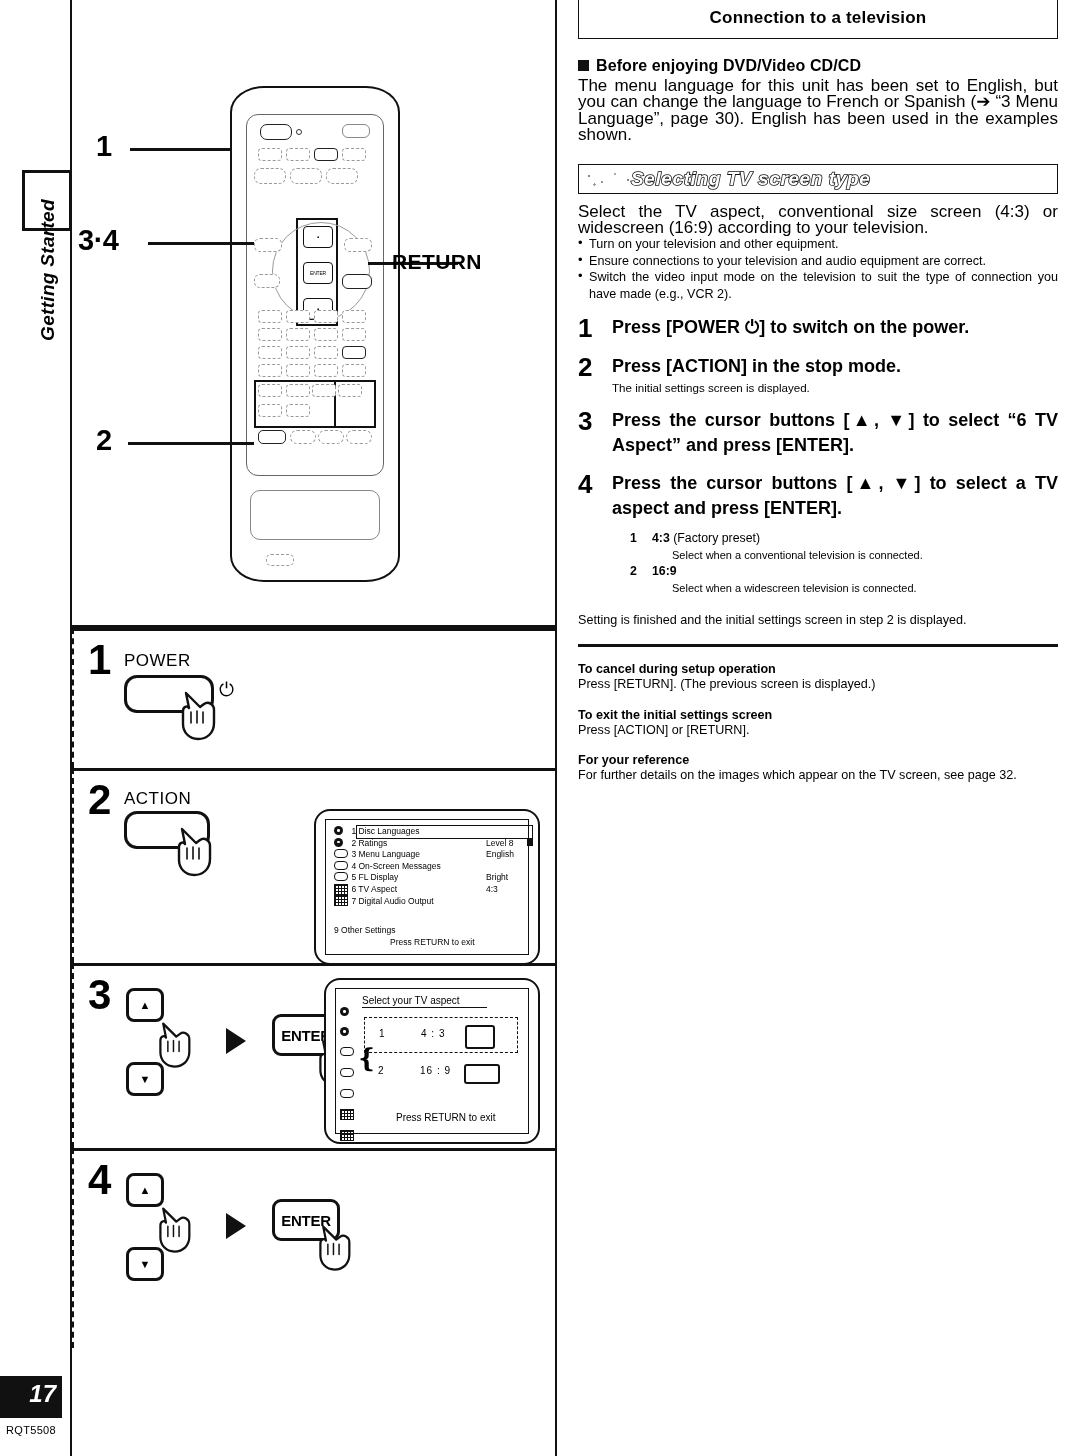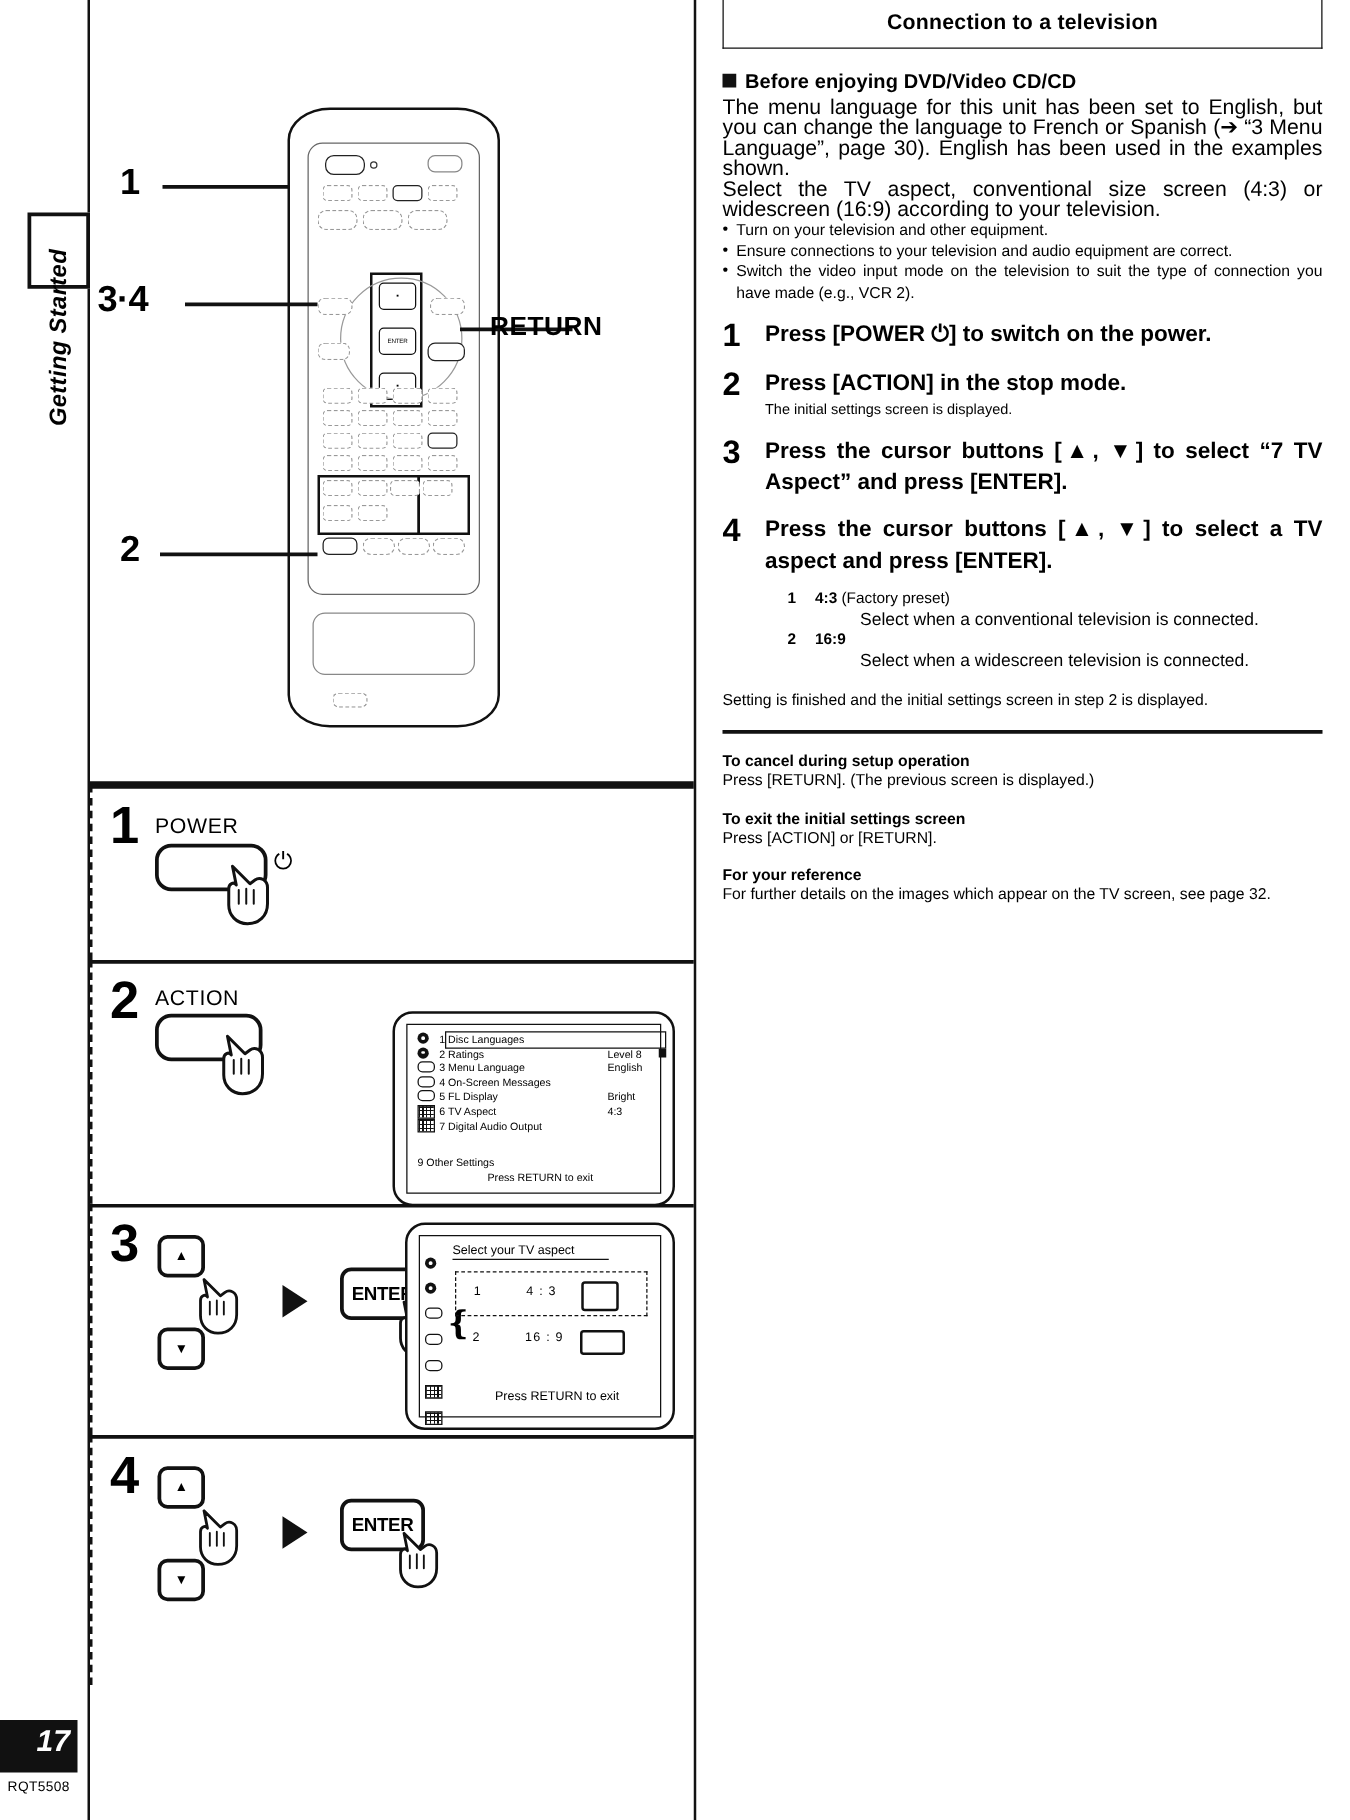--- a/index.html
+++ b/index.html
@@ -137,21 +137,21 @@
   .step .n{width:34px;flex:0 0 34px;font-size:26px;font-weight:bold;line-height:26px;}
   .step .s{flex:1;}
   .step .s .main{font-size:18px;font-weight:bold;line-height:25px;text-align:justify;}
   .step .s .main.nj{text-align:left;}
   .step .s .sub{font-size:11.6px;line-height:15px;margin-top:1px;}
 
   .opts{margin:9px 0 0 52px;}
   .opt-ln{font-size:12.3px;line-height:16.5px;}
   .opt-ln .on{display:inline-block;width:22px;font-weight:bold;}
   .opt-ln .ov{font-weight:bold;}
-  .opt-desc{font-size:14px;line-height:16.5px;margin-left:58px;}
+  .opt-desc{font-size:11px;line-height:16.5px;margin-left:42px;}
 
   .finish{font-size:12.6px;line-height:16.4px;margin-top:16px;}
   .hr{border-top:3px solid #111;margin:16px 0 11px 0;}
 
   .sec{margin-top:15px;}
   .sec .st{font-size:12.6px;font-weight:bold;}
   .sec .sp{font-size:12.6px;line-height:16.4px;margin:0;}
 
   
   .pgblock{position:absolute;left:0;bottom:38px;width:62px;height:42px;background:#111;}
@@ -412,20 +412,24 @@
 
   <div class="titlebox">
     <div class="t">Connection to a television</div>
   </div>
 
   <div class="h2">
     <span class="sq"></span><span>Before enjoying DVD/Video CD/CD</span>
   </div>
   <p class="body">The menu language for this unit has been set to English, but you can change the language to French or Spanish (➔ “3 Menu Language”, page 30). English has been used in the examples shown.</p>
 
+  <div class="banner">
+    <span class="speck"></span>
+    <span class="btxt">Selecting TV screen type</span>
+  </div>
 
   <p class="body">Select the TV aspect, conventional size screen (4:3) or widescreen (16:9) according to your television.</p>
 
   <ul class="bul">
     <li>Turn on your television and other equipment.</li>
     <li>Ensure connections to your television and audio equipment are correct.</li>
     <li>Switch the video input mode on the television to suit the type of connection you have made (e.g., VCR 2).</li>
   </ul>
 
   <div class="step">
@@ -439,21 +443,21 @@
     <div class="n">2</div>
     <div class="s">
       <div class="main nj">Press [ACTION] in the stop mode.</div>
       <div class="sub">The initial settings screen is displayed.</div>
     </div>
   </div>
 
   <div class="step">
     <div class="n">3</div>
     <div class="s">
-      <div class="main">Press the cursor buttons [▲, ▼] to select “7 TV Aspect” and press [ENTER].</div>
+      <div class="main">Press the cursor buttons [▲, ▼] to select “6 TV Aspect” and press [ENTER].</div>
     </div>
   </div>
 
   <div class="step">
     <div class="n">4</div>
     <div class="s">
       <div class="main">Press the cursor buttons [▲, ▼] to select a TV aspect and press [ENTER].</div>
     </div>
   </div>
 

